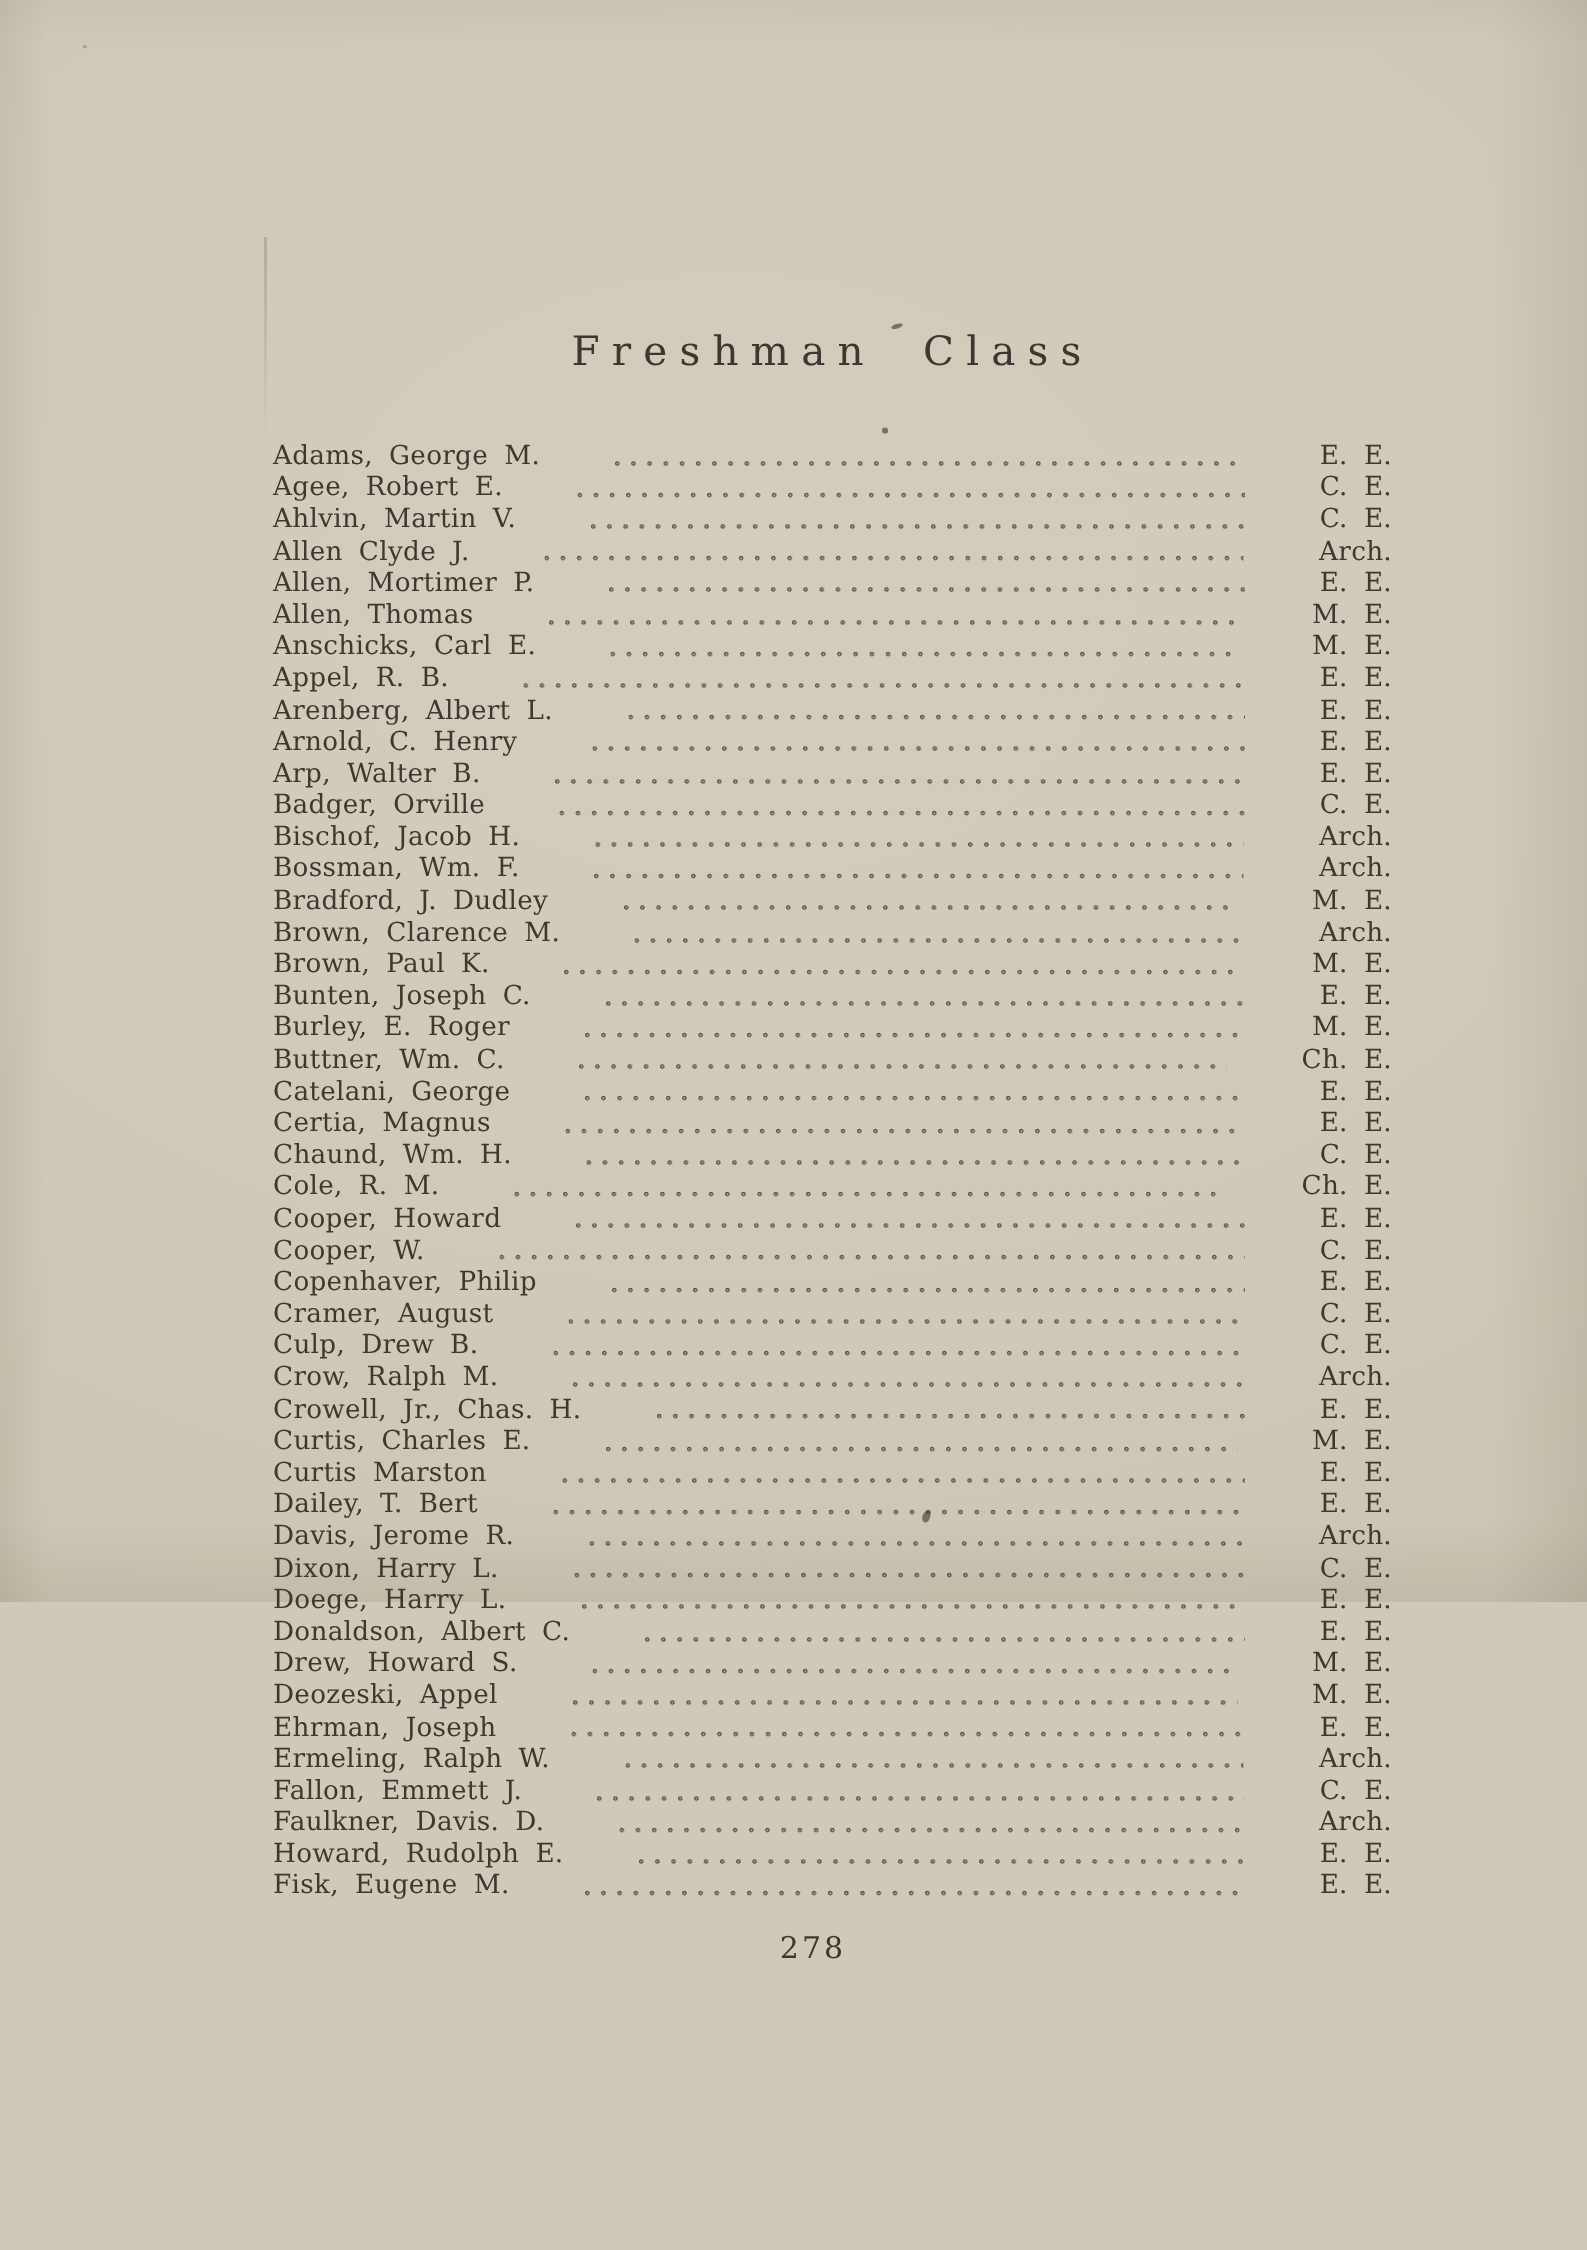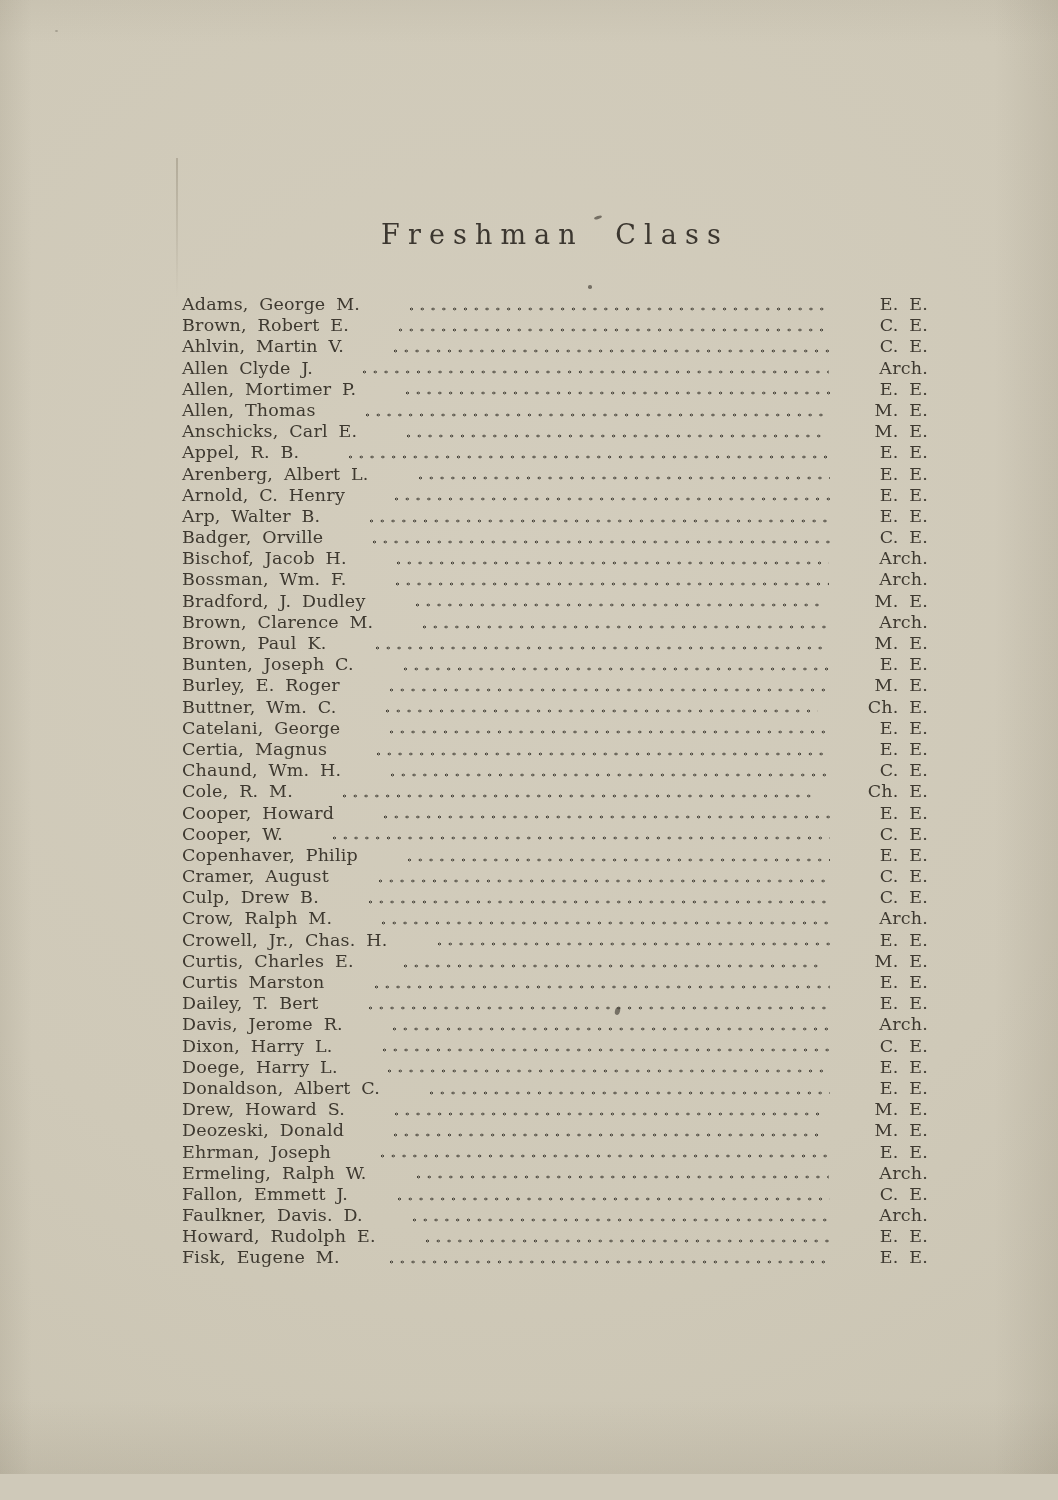--- a/index.html
+++ b/index.html
@@ -4,21 +4,21 @@
 <style>
   html, body { margin: 0; padding: 0; }
   body {
     width: 1058px; height: 1500px;
     font-family: "DejaVu Serif", serif;
     overflow: hidden;
     background: #cfc9b9;
   }
   .paper {
     position: absolute; inset: 0;
-    width: 1058px; height: 1474px;
+    width: 1058px; height: 1068px;
     background:
       linear-gradient(to right, rgba(100,90,70,0.10) 0%, rgba(100,90,70,0) 3%, rgba(100,90,70,0) 94%, rgba(100,90,70,0.12) 100%),
       linear-gradient(to bottom, rgba(100,90,70,0.06) 0%, rgba(100,90,70,0) 3%, rgba(100,90,70,0) 95%, rgba(100,90,70,0.10) 100%),
       radial-gradient(ellipse 130% 95% at 46% 36%, #d3cdbd 0%, #cfc9b8 50%, #c7c1af 100%);
   }
   .crease {
     position: absolute; left: 176px; top: 158px; width: 2px; height: 140px;
     background: linear-gradient(to bottom, rgba(110,100,80,0.30), rgba(110,100,80,0));
   }
   .title {
@@ -70,21 +70,21 @@
   <h1 class="title">Freshman Class</h1>
 
   <div class="roster">
   <div class="row">
     <span class="name">Adams, George M.</span>
     <span class="leader"></span>
     <span class="degree">E. E.</span>
   </div>
 
   <div class="row">
-    <span class="name">Brown, Robert E.</span>
+    <span class="name">Agee, Robert E.</span>
     <span class="leader"></span>
     <span class="degree">C. E.</span>
   </div>
 
   <div class="row">
     <span class="name">Ahlvin, Martin V.</span>
     <span class="leader"></span>
     <span class="degree">C. E.</span>
   </div>
 
@@ -298,21 +298,21 @@
     <span class="degree">E. E.</span>
   </div>
 
   <div class="row">
     <span class="name">Drew, Howard S.</span>
     <span class="leader"></span>
     <span class="degree">M. E.</span>
   </div>
 
   <div class="row">
-    <span class="name">Deozeski, Donald</span>
+    <span class="name">Deozeski, Appel</span>
     <span class="leader"></span>
     <span class="degree">M. E.</span>
   </div>
 
   <div class="row">
     <span class="name">Ehrman, Joseph</span>
     <span class="leader"></span>
     <span class="degree">E. E.</span>
   </div>
 
@@ -340,13 +340,14 @@
     <span class="degree">E. E.</span>
   </div>
 
   <div class="row">
     <span class="name">Fisk, Eugene M.</span>
     <span class="leader"></span>
     <span class="degree">E. E.</span>
   </div>
 </div>
 
+  <div class="page-number">278</div>
 </div>
 
 </body></html>

